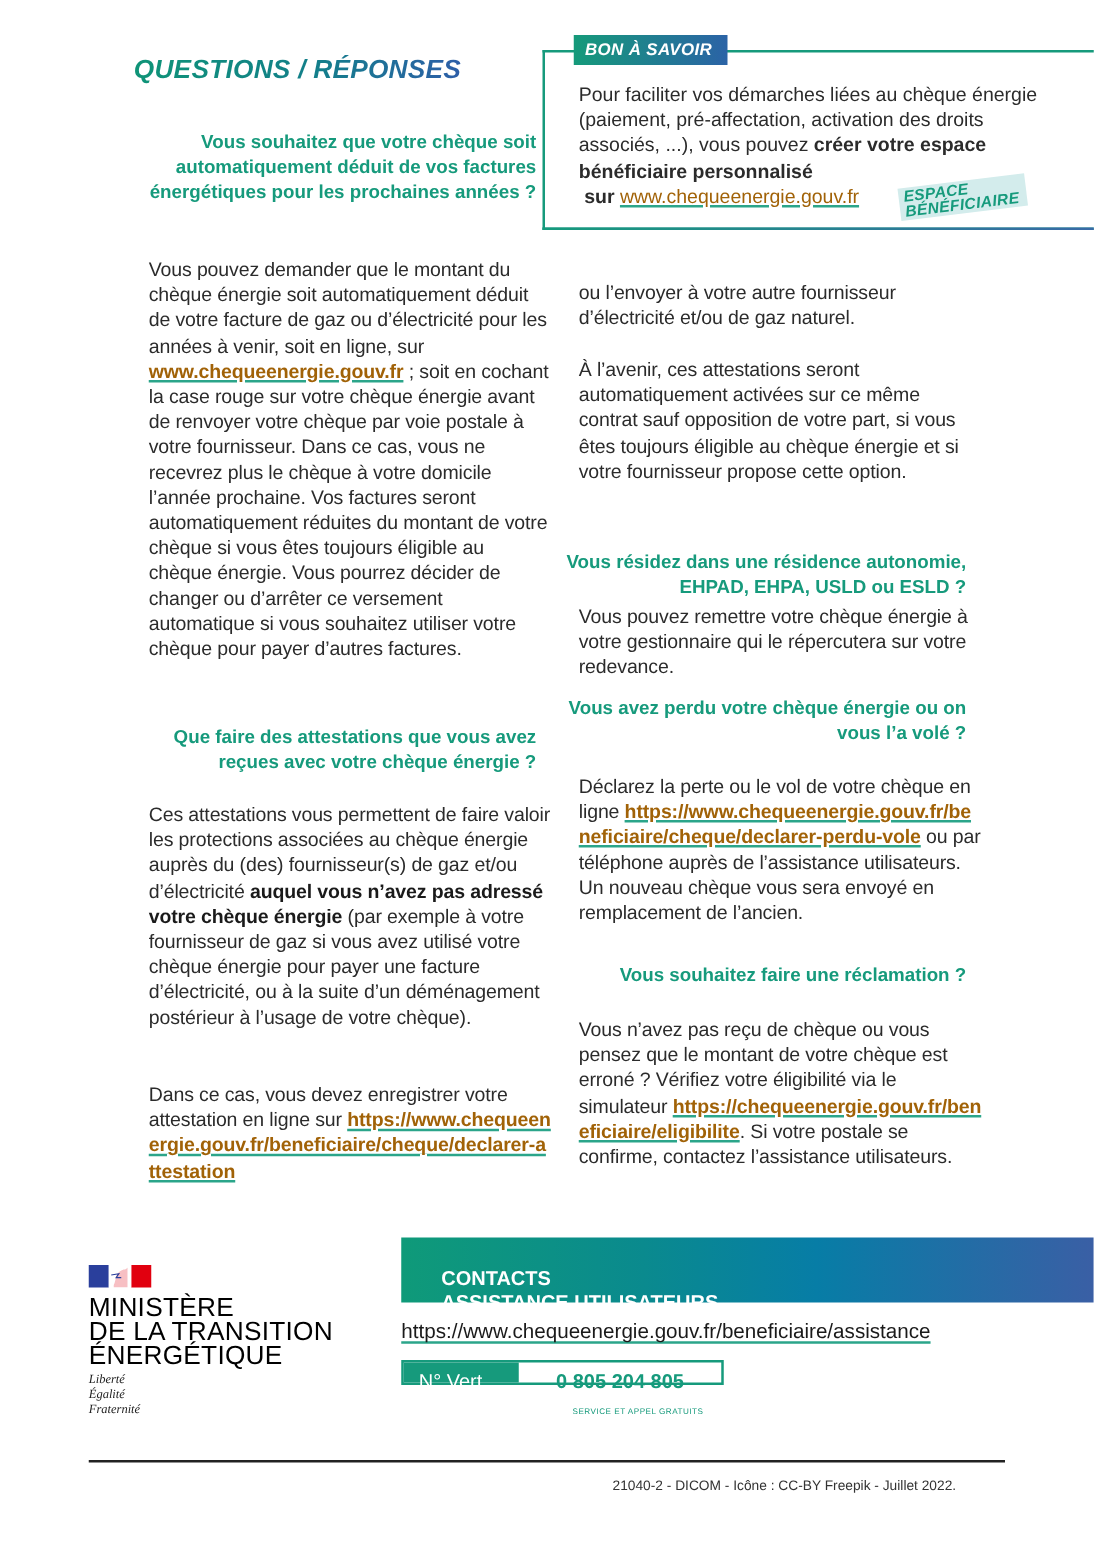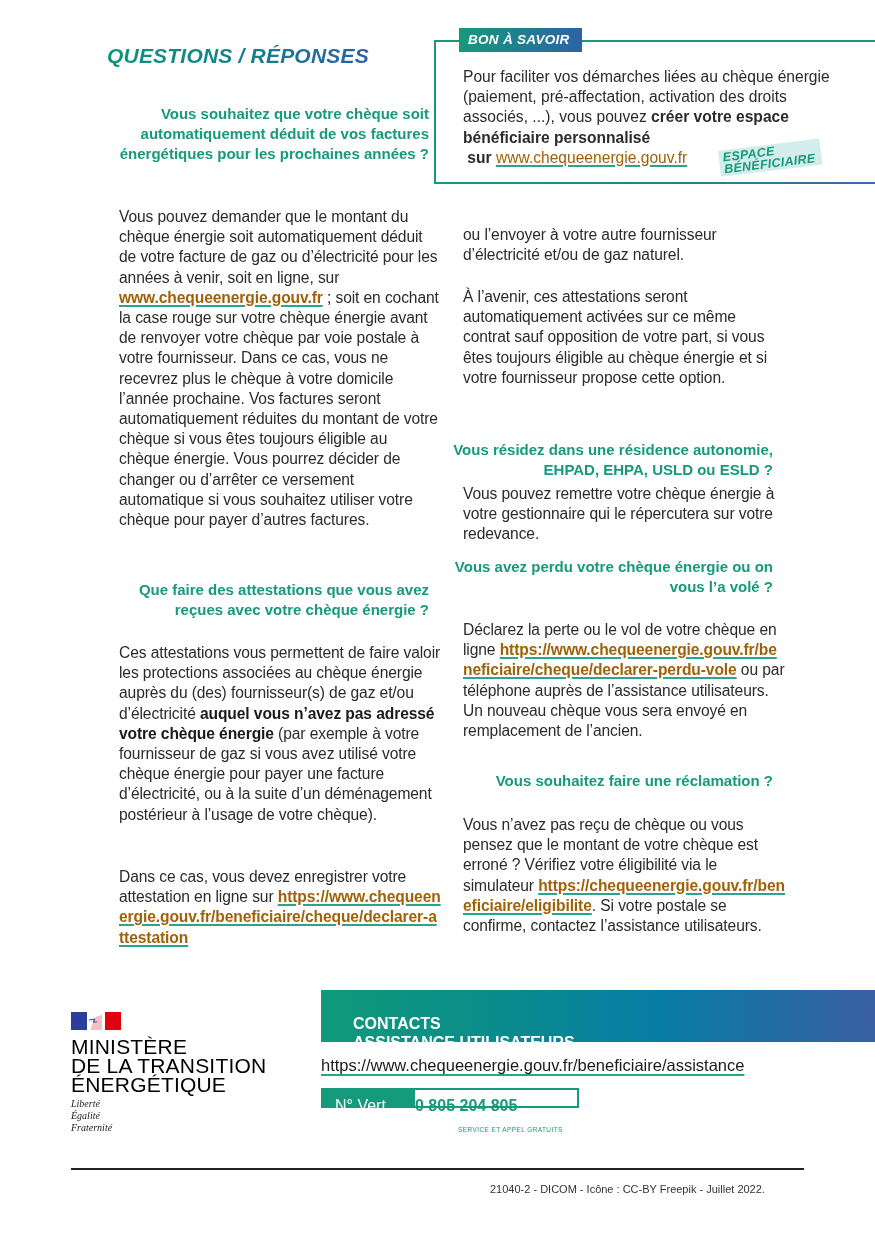--- a/index.html
+++ b/index.html
@@ -40,21 +40,21 @@
   .ministry { left: 71px; top: 1037px; font-weight: normal; font-size: 21px; line-height: 19px; color: #000000; margin: 0; letter-spacing: 0.2px; }
   .motto { left: 71px; top: 1098px; font-family: "Liberation Serif", "DejaVu Serif", serif; font-style: italic;
            font-size: 10px; line-height: 12px; color: #222; }
   .contacts-band { left: 321px; top: 990px; width: 554px; height: 52px;
                    background: linear-gradient(90deg, #0f9a79 0%, #0a8a8e 35%, #077da6 60%, #3a5fa5 100%); }
   .contacts-title { left: 337px; top: 998px; color: #fff; font-weight: bold; font-size: 16px; line-height: 19px; margin: 16px; }
   .assist-link { left: 321px; top: 1056px; font-size: 16.5px; color: #1a1a1a; text-decoration: underline;
                  text-decoration-color: #2ba58a; text-underline-offset: 3px; text-decoration-thickness: 2px; }
   .vert-box { left: 321px; top: 1088px; height: 20px; display: flex; border: 2px solid #169a7c; box-sizing: border-box; width: 258px; }
   .vert-label { background: #169a7c; color: #fff; width: 92px; font-size: 16px; line-height: 32px; padding-left: 12px; box-sizing: border-box; }
-  .vert-number { flex: 1; color: #169a7c; font-size: 16px; line-height: 32px; text-align: left; font-weight: bold; }
+  .vert-number { flex: 1; color: #169a7c; font-size: 16px; line-height: 32px; text-align: center; font-weight: bold; }
   .vert-note { left: 458px; top: 1126px; color: #169a7c; font-size: 6.5px; letter-spacing: 0.4px; }
   .rule { left: 71px; top: 1168px; width: 733px; height: 1.5px; background: #222; }
   .credits { left: 490px; top: 1183px; font-size: 11px; color: #333; }
 </style>
 </head>
 <body>
 
 <h1 class="abs page-title">QUESTIONS / RÉPONSES</h1>
 
 <div class="abs info-box"></div>

